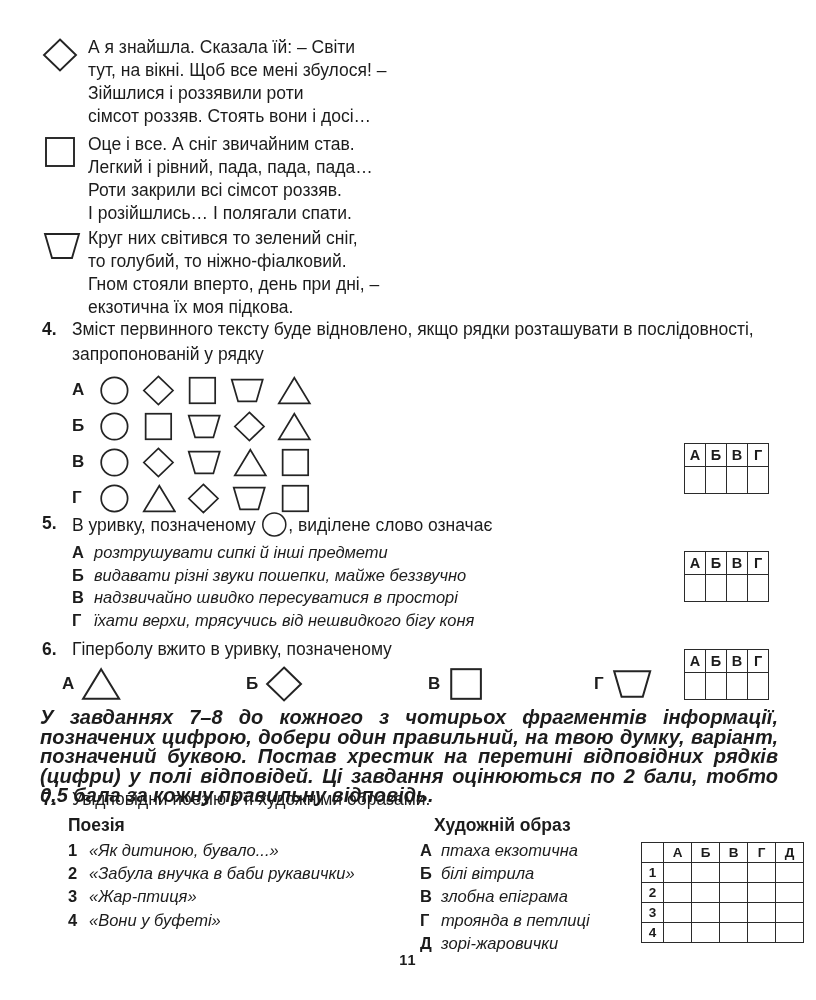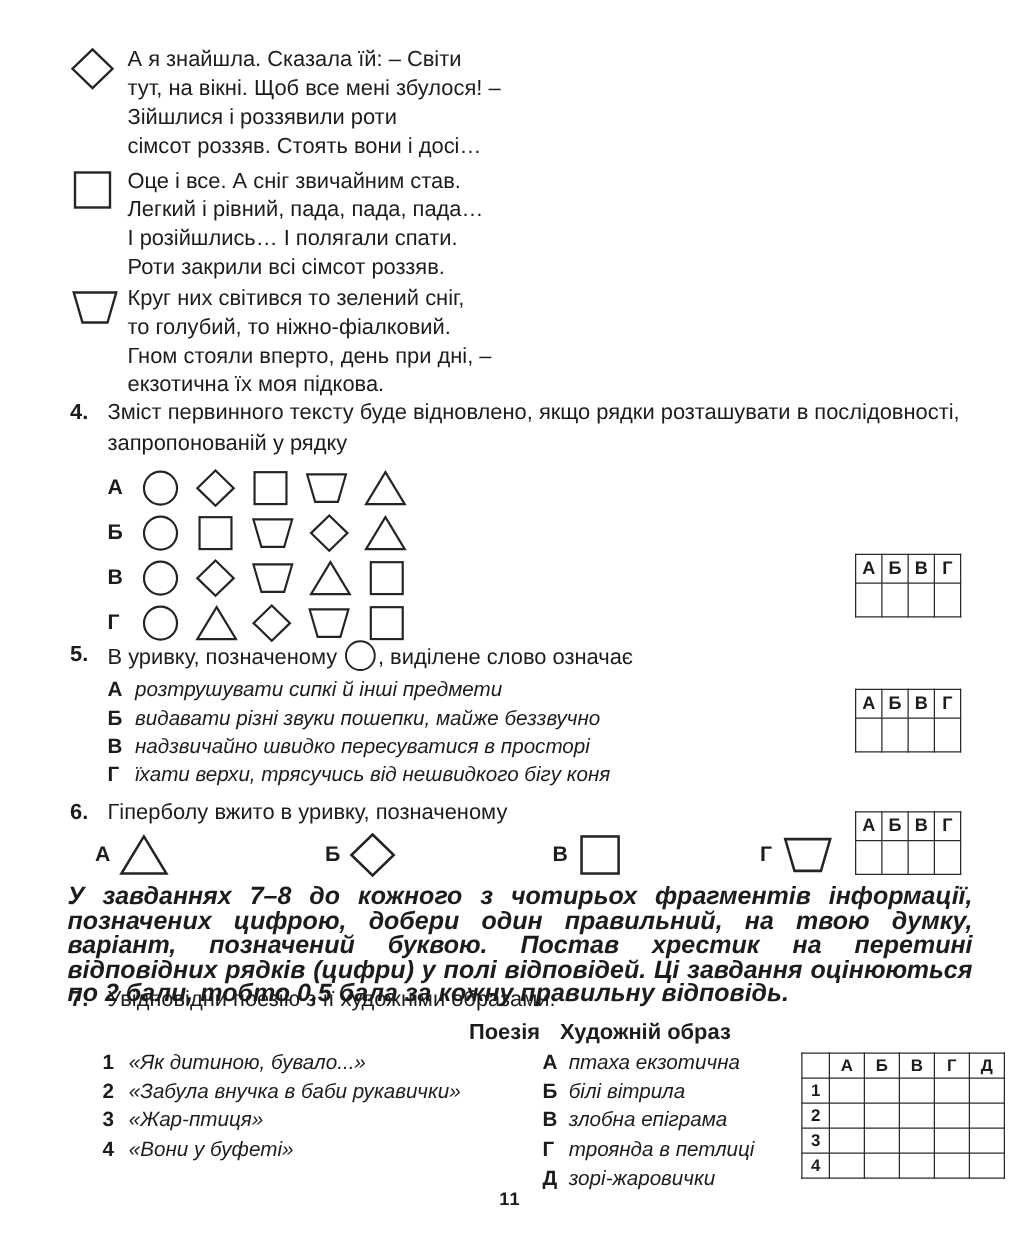--- a/index.html
+++ b/index.html
@@ -4,21 +4,21 @@
 <style>
   html, body { margin: 0; padding: 0; }
   body {
     width: 816px; height: 1000px;
     background: #ffffff;
     font-family: "Liberation Sans", sans-serif;
     color: #1c1c1c;
     position: relative;
     overflow: hidden;
   }
-  .abs { position: absolute; left: 0; right: 12px; padding-left: 14px; }
+  .abs { position: absolute; left: 0; right: 12px; }
   .indent { margin-left: 42px; }
 
   
   .fragment { display: flex; }
   .fmark { width: 46px; flex: 0 0 46px; padding-top: 2px; }
   .fmark svg { height: 34px; }
   .flines { font-size: 17.5px; line-height: 23px; }
 
   
   .qrow { display: flex; margin-left: 42px; }
@@ -50,21 +50,21 @@
   
   .instruction {
     margin: 0 26px 0 40px;
     font-weight: bold; font-style: italic;
     font-size: 20px; line-height: 19.5px;
     text-align: justify;
   }
 
   
   .q7heads { display: flex; margin-left: 68px; margin-top: 2px; font-weight: bold; font-size: 17.5px; line-height: 23px; }
-  .q7h1 { width: 350px; text-align: right; }
+  .q7h1 { width: 350px; text-align: left; }
   .q7h2 { width: 240px; padding-left: 16px; }
   .q7cols { display: flex; margin-left: 68px; margin-top: 2px; }
   .q7col1 { width: 350px; }
   .q7col2 { width: 240px; padding-left: 2px; }
   .q7item { display: flex; line-height: 23.2px; font-size: 16.5px; }
   .q7item .nl { font-weight: bold; width: 21px; flex: 0 0 21px; }
   .q7item .it { font-style: italic; }
 
   
   .agrid-wrap { position: absolute; }
@@ -95,22 +95,22 @@
     </div>
 </div>
 <div class="abs" style="top:133px">
   <div class="fragment indent">
       <div class="fmark"><svg class="shape" viewBox="0 0 36 34" xmlns="http://www.w3.org/2000/svg">
           <rect x="4" y="3" width="28" height="28"></rect>
         </svg></div>
       <div class="flines">
         <div>Оце і все. А сніг звичайним став.</div>
         <div>Легкий і рівний, пада, пада, пада…</div>
+        <div>Роти закрили всі сімсот роззяв.</div>
         <div>І розійшлись… І полягали спати.</div>
-        <div>Роти закрили всі сімсот роззяв.</div>
       </div>
     </div>
 </div>
 <div class="abs" style="top:227px">
   <div class="fragment indent">
       <div class="fmark"><svg class="shape" viewBox="0 0 40 34" xmlns="http://www.w3.org/2000/svg">
           <polygon points="3,5 37,5 30,29 10,29"></polygon>
         </svg></div>
       <div class="flines">
         <div>Круг них світився то зелений сніг,</div>

